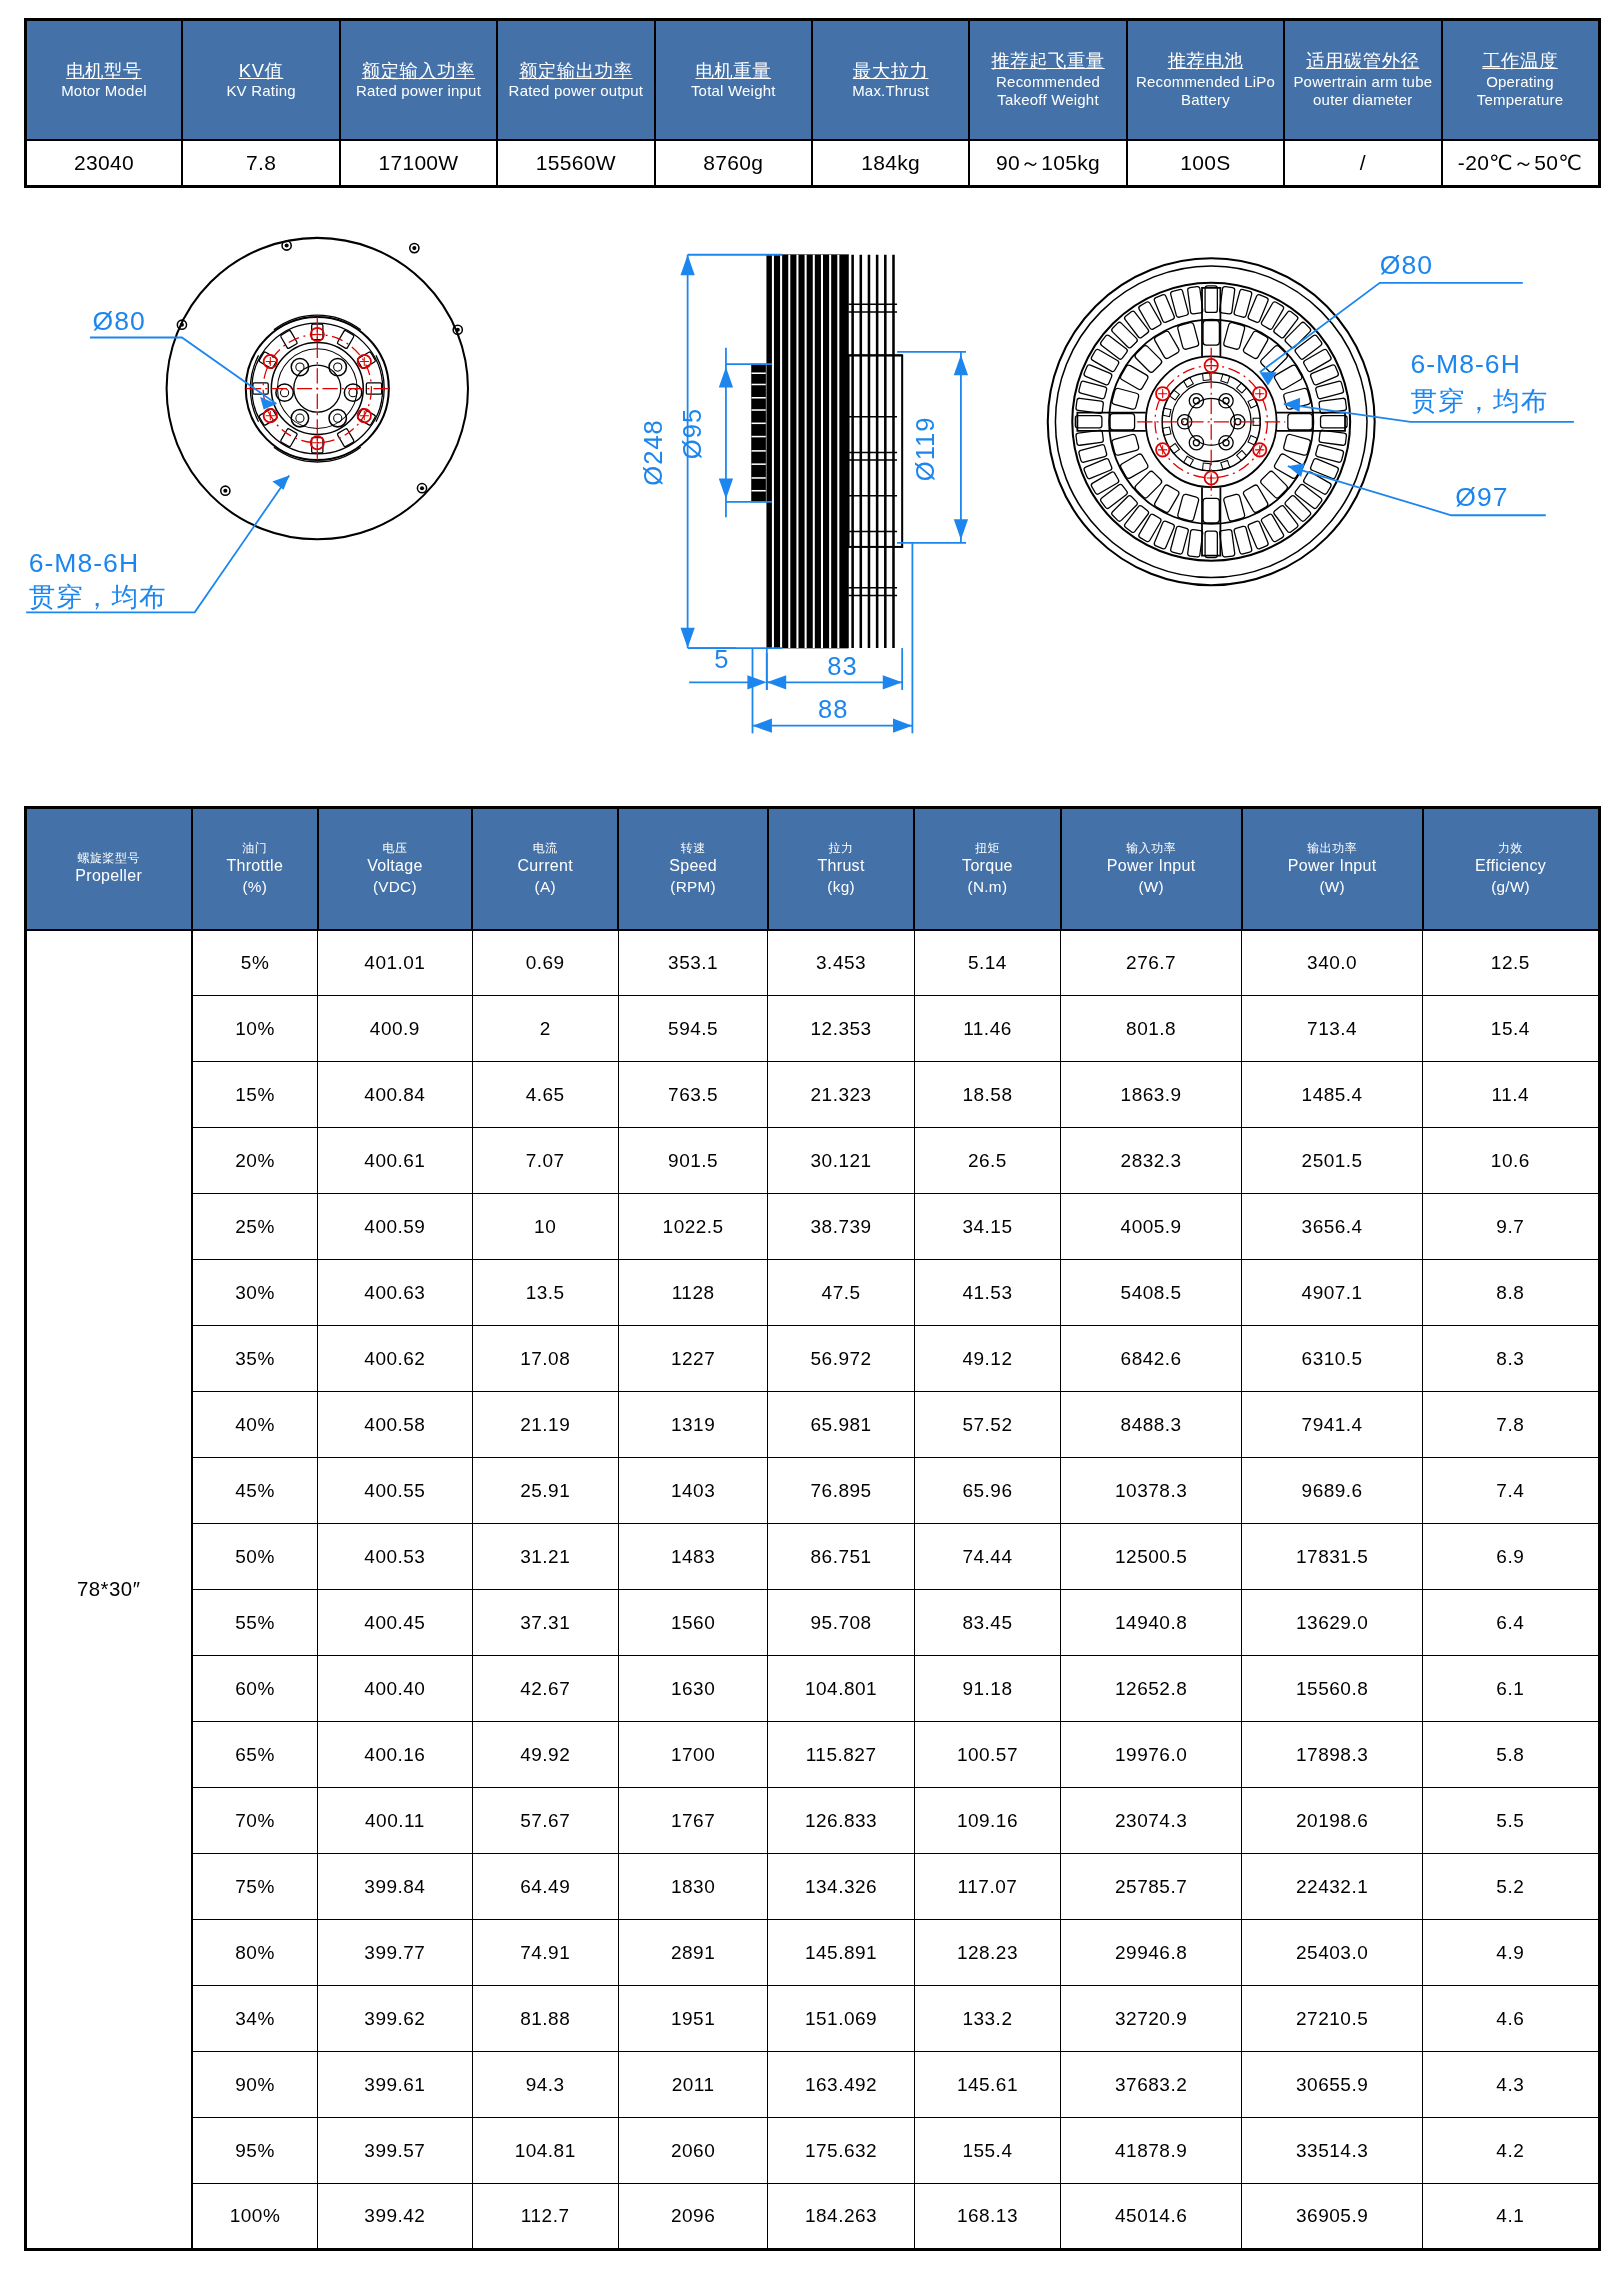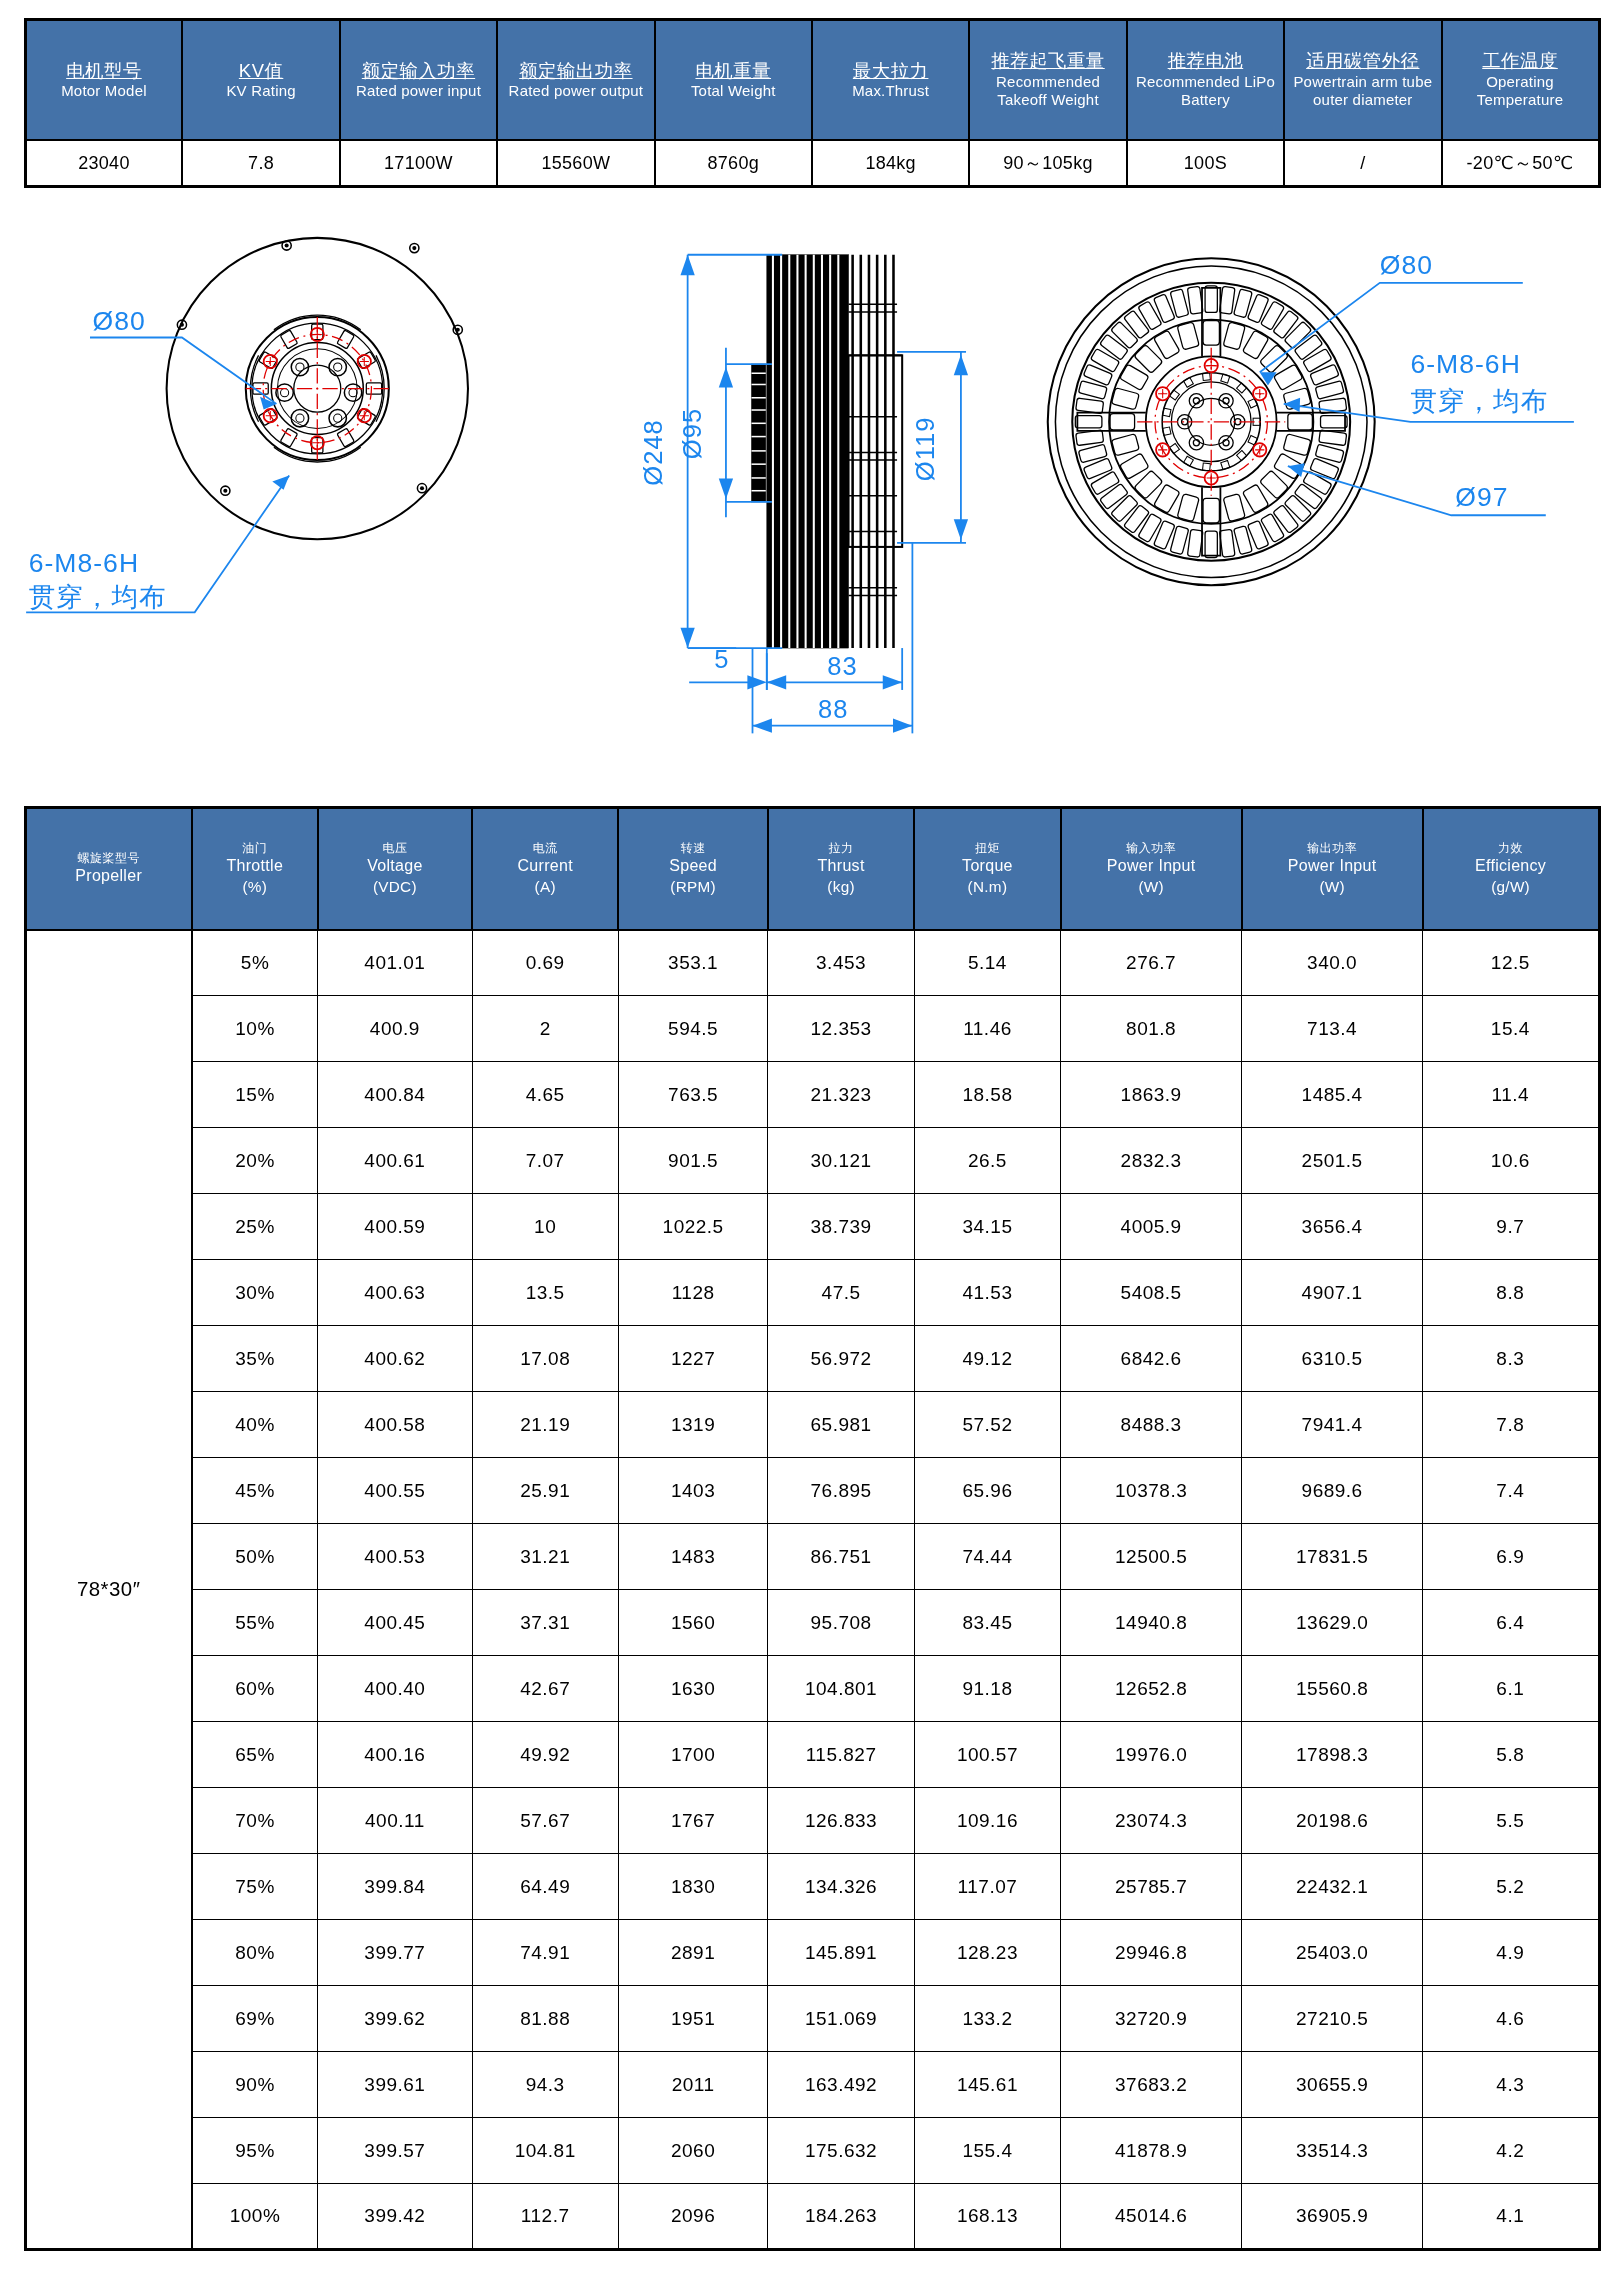--- a/index.html
+++ b/index.html
@@ -26,21 +26,21 @@
   }
   table.spec th {
     background:#4472a8; color:#fff;
     height: 120px;
     padding: 3.1px 2px;
     font-weight: normal;
   }
   table.spec td {
     background:#fff; color:#000;
     height: 47px;
-    font-size: 18px;
+    font-size: 21px;
     letter-spacing: 0.3px;
   }
   .cn { display:block; font-size:18.4px; line-height:1.22; letter-spacing:0.5px;text-decoration:underline; }
   .en { display:block; font-size:15px; line-height:1.24; letter-spacing:0.2px; }
 
   
   .draw-area { position:absolute; left:0; top:220px; width:1623px; height:567px; }
   .dimtext { fill:#1c86ee; font-family:"Liberation Sans", sans-serif; }
   .cnlabel { fill:#1c86ee; font-family:"DejaVu Sans", sans-serif; }
 
@@ -972,21 +972,21 @@
           <td>399.77</td>
           <td>74.91</td>
           <td>2891</td>
           <td>145.891</td>
           <td>128.23</td>
           <td>29946.8</td>
           <td>25403.0</td>
           <td>4.9</td>
         </tr>
         <tr>
-          <td>69%</td>
+          <td>34%</td>
           <td>399.62</td>
           <td>81.88</td>
           <td>1951</td>
           <td>151.069</td>
           <td>133.2</td>
           <td>32720.9</td>
           <td>27210.5</td>
           <td>4.6</td>
         </tr>
         <tr>

